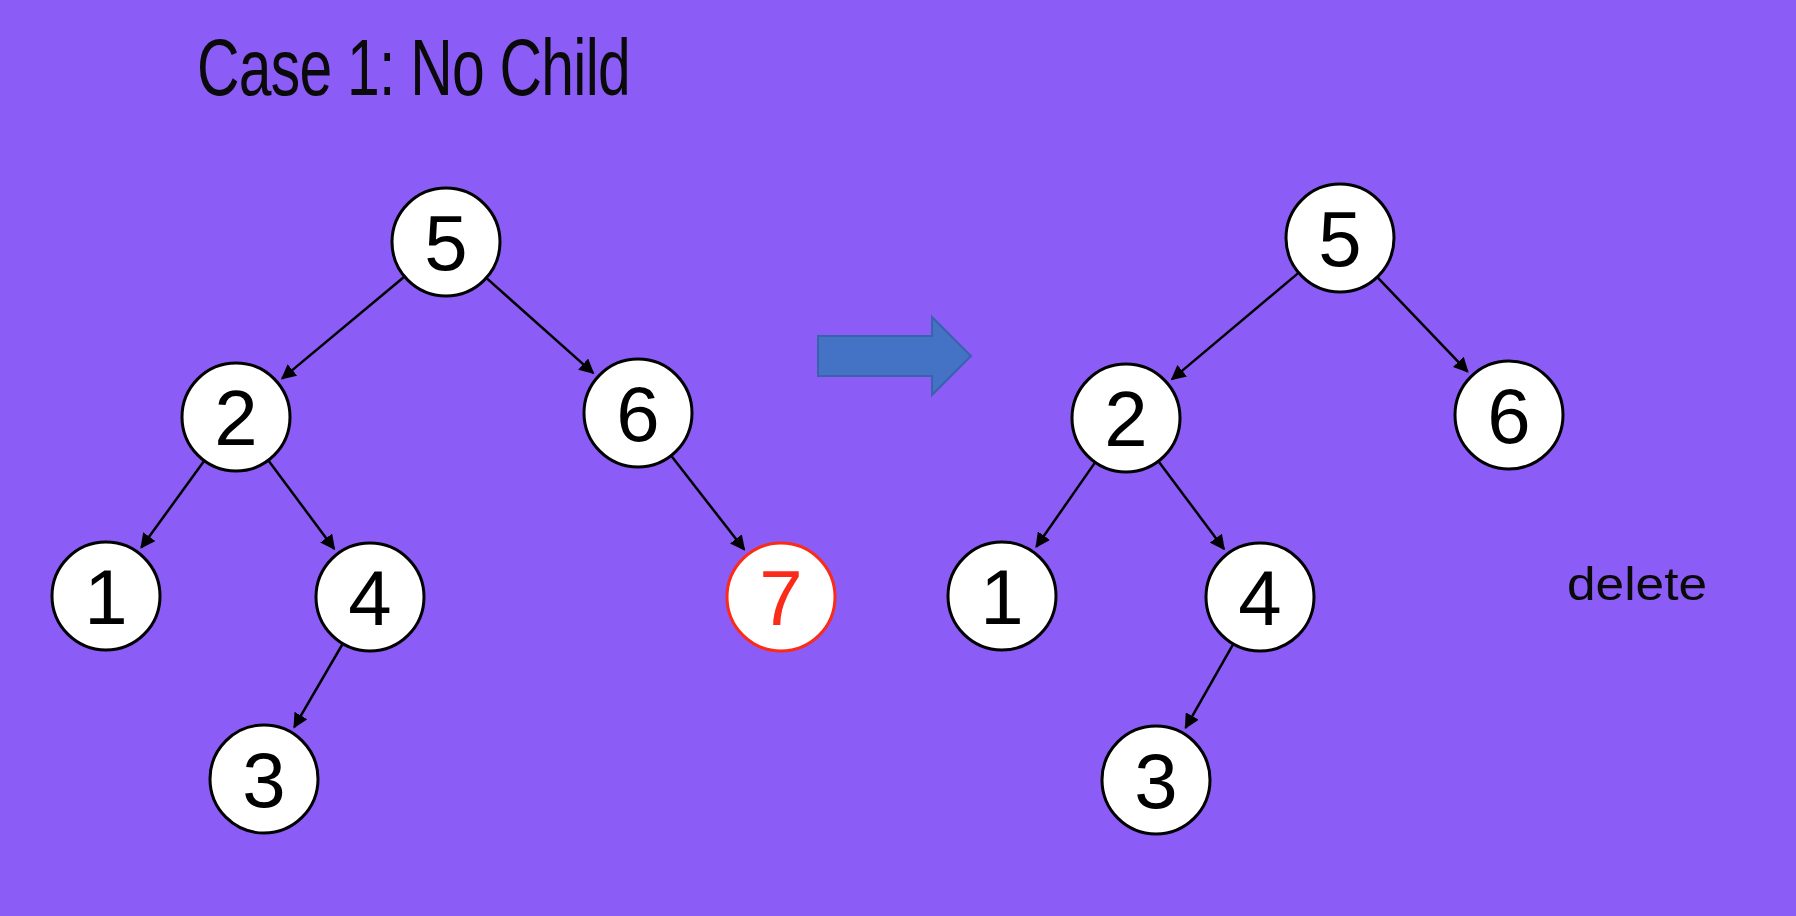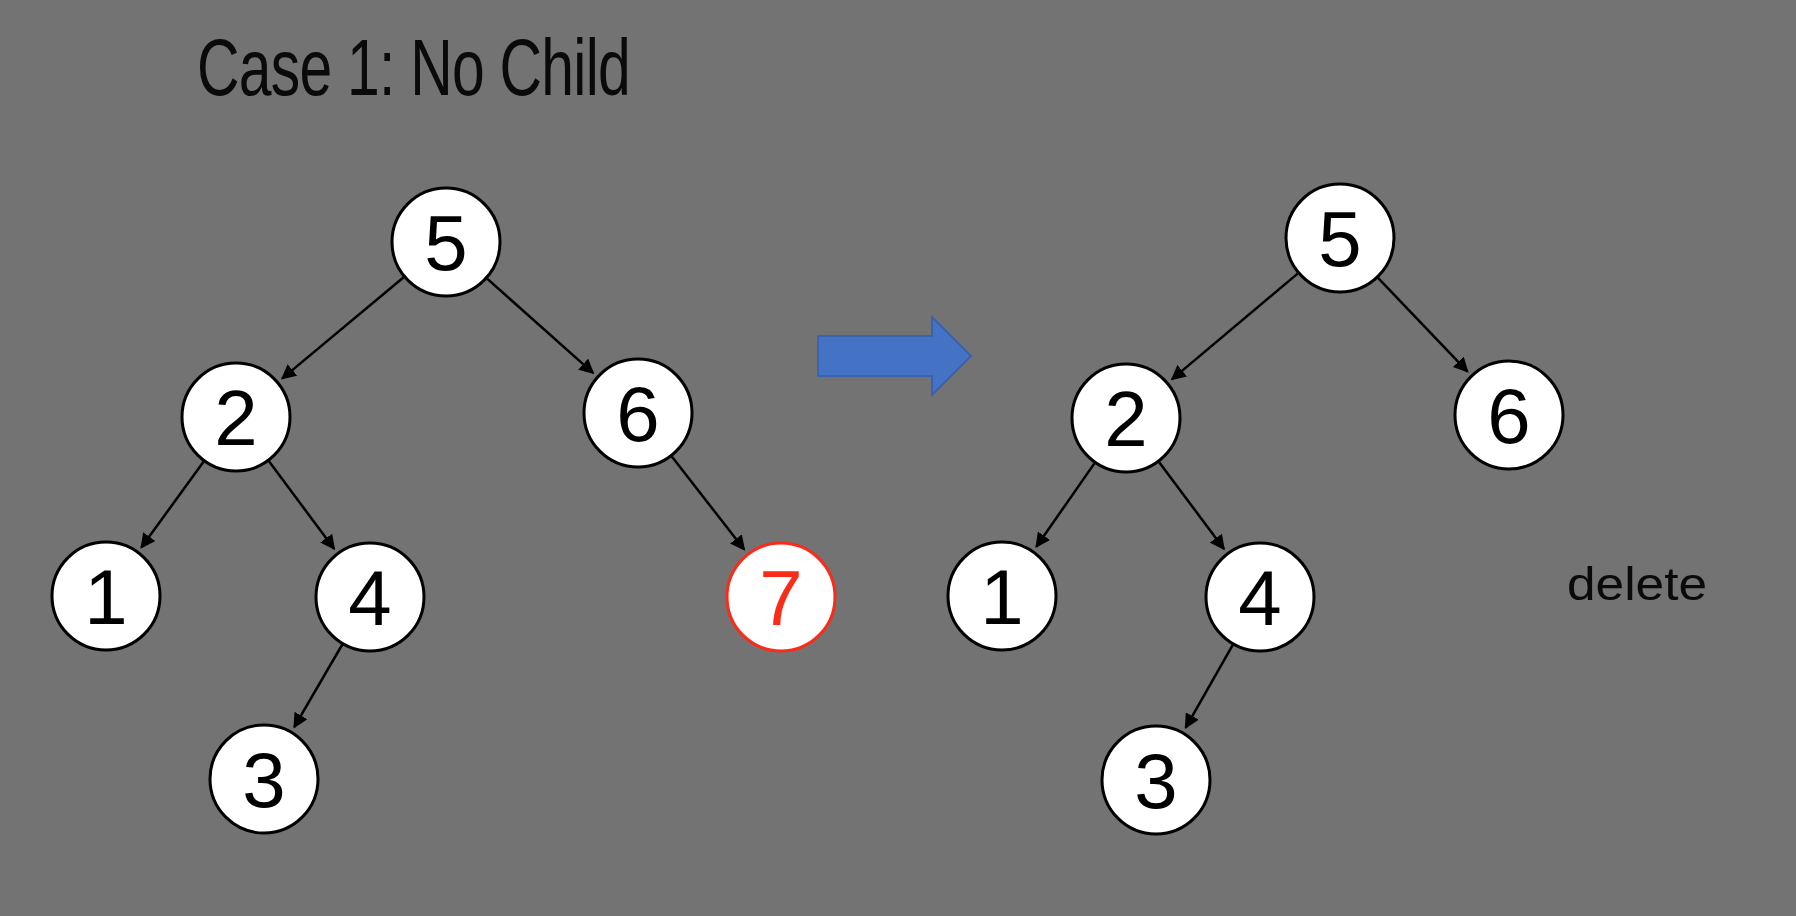--- a/index.html
+++ b/index.html
@@ -4,21 +4,21 @@
 <style>
   html, body {
     margin: 0;
     padding: 0;
     background: #ffffff;
   }
   .canvas {
     position: relative;
     width: 1796px;
     height: 916px;
-    background: #737373;
+    background: #8b5cf6;
     overflow: hidden;
     font-family: "Liberation Sans", sans-serif;
   }
   svg text {
     font-family: "Liberation Sans", sans-serif;
   }
   .slide-title {
     font-size: 80px;
     fill: #0a0a0a;
     letter-spacing: -1px;

